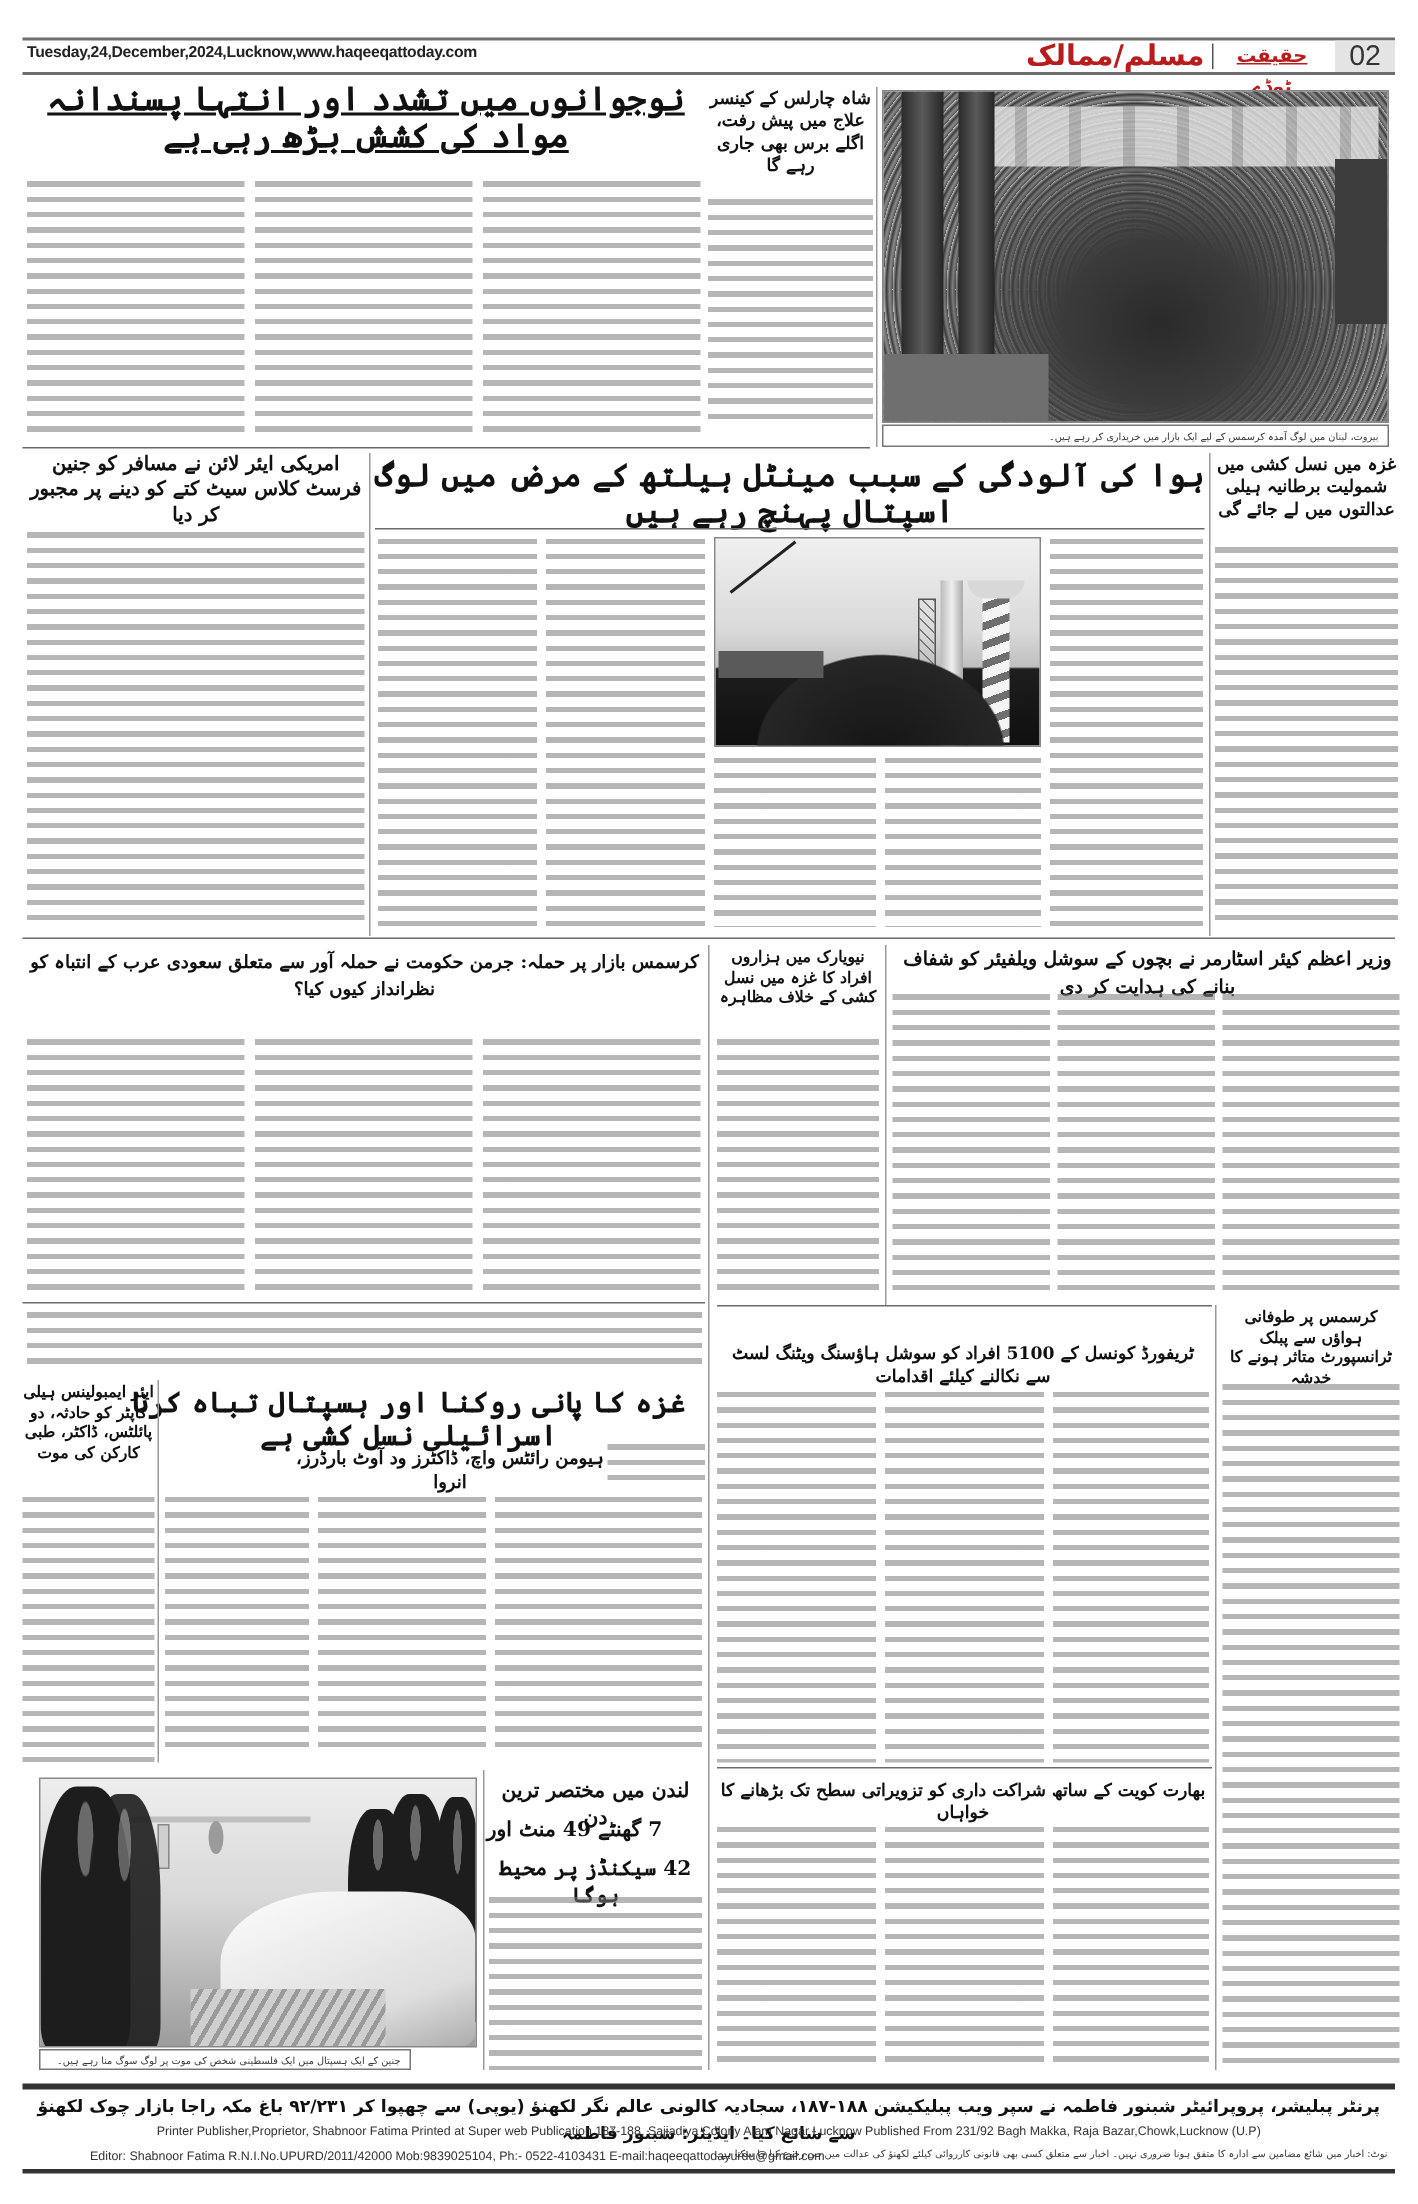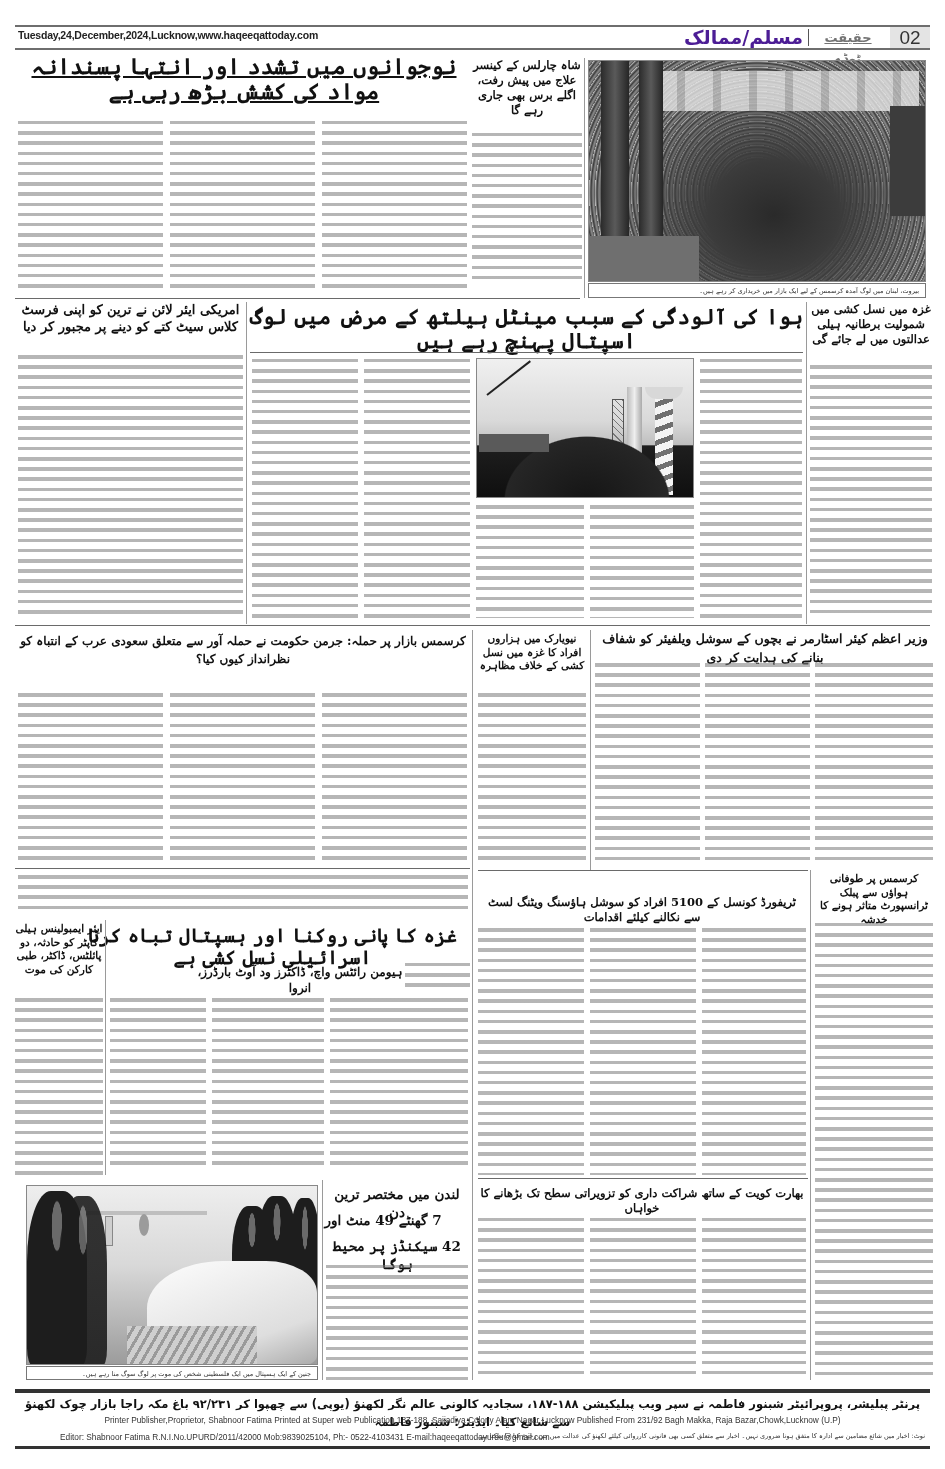--- a/index.html
+++ b/index.html
@@ -6,23 +6,23 @@
   html, body { width: 945px; height: 1469px; background: #ffffff; overflow: hidden; }
   body { position: relative; font-family: "DejaVu Sans", sans-serif; color: #1a1a1a; }
 
   .abs { position: absolute; }
 
   
   .masthead-rule-top { left: 15px; right: 15px; top: 25px; height: 2px; background: #6e6e6e; }
   .masthead-rule-bot { left: 15px; right: 15px; top: 48px; height: 2px; background: #6e6e6e; }
   .date-line { left: 18px; top: 29px; font-family: "Liberation Sans", sans-serif; font-size: 10.5px; font-weight: bold; color: #222; letter-spacing: -0.2px; }
   .page-num { right: 15px; top: 27px; width: 40px; height: 21px; background: #e4e4e4; font-family: "Liberation Sans", sans-serif; font-size: 19px; color: #333; text-align: center; line-height: 21px; }
-  .brand { right: 62px; top: 27px; width: 70px; height: 31px; font-size: 13px; font-weight: bold; color: #737373; text-align: center; line-height: 21px; direction: rtl; text-decoration: underline; }
+  .brand { right: 62px; top: 27px; width: 70px; height: 31px; font-size: 13px; font-weight: bold; color: #b91c1c; text-align: center; line-height: 21px; direction: rtl; text-decoration: underline; }
   .brand-divider { right: 136px; top: 29px; width: 1px; height: 17px; background: #555; }
-  .section-title { right: 142px; top: 26px; height: 22px; font-size: 19px; font-weight: bold; color: #4c1d95; line-height: 22px; direction: rtl; }
+  .section-title { right: 142px; top: 26px; height: 22px; font-size: 19px; font-weight: bold; color: #b91c1c; line-height: 22px; direction: rtl; }
 
   
   .col { font-size: 6.4px; line-height: 10.2px; color: #333; direction: rtl; text-align: justify; overflow: hidden; word-spacing: 1px; }
   .col-lines { background-image: repeating-linear-gradient(to bottom, transparent 0px, transparent 3px, #7a7a7a 3px, #7a7a7a 6.5px, transparent 6.5px, transparent 10.2px); opacity: 0.55; }
   .vrule { width: 1px; background: #9a9a9a; }
   .hrule { height: 1px; background: #6a6a6a; }
 
   .headline { direction: rtl; text-align: center; color: #111; font-family: "DejaVu Serif", serif; font-weight: bold; line-height: 1.15; }
   .subhead { direction: rtl; text-align: center; color: #111; font-family: "DejaVu Serif", serif; font-weight: bold; line-height: 1.3; }
 
@@ -104,21 +104,21 @@
   <div class="abs" style="left:10px; top:35px; width:55px; height:2px; background:#222; transform:rotate(-38deg); transform-origin:left;"></div>
   <div class="abs" style="left:2px; top:75px; width:70px; height:18px; background:#5a5a5a;"></div>
 </div>
 <div class="abs col col-lines" style="left:590px; top:502px; width:104px; height:116px;"></div>
 <div class="abs col col-lines" style="left:476px; top:502px; width:108px; height:116px;"></div>
 <div class="abs col col-lines" style="left:364px; top:356px; width:106px; height:262px;"></div>
 <div class="abs col col-lines" style="left:252px; top:356px; width:106px; height:262px;"></div>
 
 <div class="abs vrule" style="left:246px; top:302px; height:322px;"></div>
 
-<div class="abs subhead" style="left:18px; top:302px; width:225px; font-size:13px;">امریکی ایئر لائن نے ترین کو اپنی فرسٹ کلاس سیٹ کتے کو دینے پر مجبور کر دیا</div>
+<div class="abs subhead" style="left:18px; top:302px; width:225px; font-size:13px;">امریکی ایئر لائن نے مسافر کو جنین فرسٹ کلاس سیٹ کتے کو دینے پر مجبور کر دیا</div>
 <div class="abs col col-lines" style="left:18px; top:352px; width:225px; height:268px;"></div>
 
 <div class="abs hrule" style="left:15px; top:625px; width:915px;"></div>
 
 <div class="abs subhead" style="left:595px; top:630px; width:340px; font-size:12.5px; line-height:1.5;">وزیر اعظم کیئر اسٹارمر نے بچوں کے سوشل ویلفیئر کو شفاف بنانے کی ہدایت کر دی</div>
 <div class="abs col col-lines" style="left:815px; top:660px; width:118px; height:205px;"></div>
 <div class="abs col col-lines" style="left:705px; top:660px; width:105px; height:205px;"></div>
 <div class="abs col col-lines" style="left:595px; top:660px; width:105px; height:205px;"></div>
 
 <div class="abs vrule" style="left:590px; top:630px; height:240px;"></div>
@@ -162,21 +162,21 @@
   <div class="abs" style="left:78px; top:30px; width:8px; height:30px; background:#cfcfcf; border:1px solid #888;"></div>
   <div class="abs" style="left:112px; top:28px; width:10px; height:22px; background:#9b9b9b; border-radius:50%;"></div>
   <div class="abs person-dark" style="left:0; top:5px; width:60px; height:175px;"></div>
   <div class="abs person-dark" style="left:32px; top:10px; width:48px; height:170px; opacity:0.9;"></div>
   <div class="abs person-dark" style="left:205px; top:20px; width:40px; height:120px;"></div>
   <div class="abs person-dark" style="left:230px; top:10px; width:40px; height:130px;"></div>
   <div class="abs person-dark" style="left:262px; top:12px; width:32px; height:150px;"></div>
   <div class="abs person-white" style="left:120px; top:75px; width:170px; height:105px;"></div>
   <div class="abs" style="left:100px; top:140px; width:130px; height:40px; background:repeating-linear-gradient(120deg,#cfcfcf 0 5px,#9a9a9a 5px 8px);"></div>
 </div>
-<div class="abs caption" style="left:26px; top:1366px; width:292px; height:14px;">جنین کے ایک ہسپتال میں ایک فلسطینی شخص کی موت پر لوگ سوگ منا رہے ہیں۔</div>
+<div class="abs caption" style="left:26px; top:1366px; width:248px; height:14px;">جنین کے ایک ہسپتال میں ایک فلسطینی شخص کی موت پر لوگ سوگ منا رہے ہیں۔</div>
 
 <div class="abs vrule" style="left:322px; top:1180px; height:200px;"></div>
 <div class="abs subhead" style="left:326px; top:1186px; width:142px; font-size:13.5px;">لندن میں مختصر ترین دن</div>
 <div class="abs subhead" style="left:312px; top:1212px; width:142px; font-size:13.5px;">7 گھنٹے 49 منٹ اور</div>
 <div class="abs subhead" style="left:326px; top:1238px; width:142px; font-size:13.5px;">42 سیکنڈز پر محیط ہوگا</div>
 <div class="abs col col-lines" style="left:326px; top:1262px; width:142px; height:118px;"></div>
 <div class="abs vrule" style="left:472px; top:1180px; height:200px;"></div>
 
 <div class="abs subhead" style="left:478px; top:1186px; width:328px; font-size:11.5px;">بھارت کویت کے ساتھ شراکت داری کو تزویراتی سطح تک بڑھانے کا خواہاں</div>
 <div class="abs col col-lines" style="left:702px; top:1215px; width:104px; height:165px;"></div>

